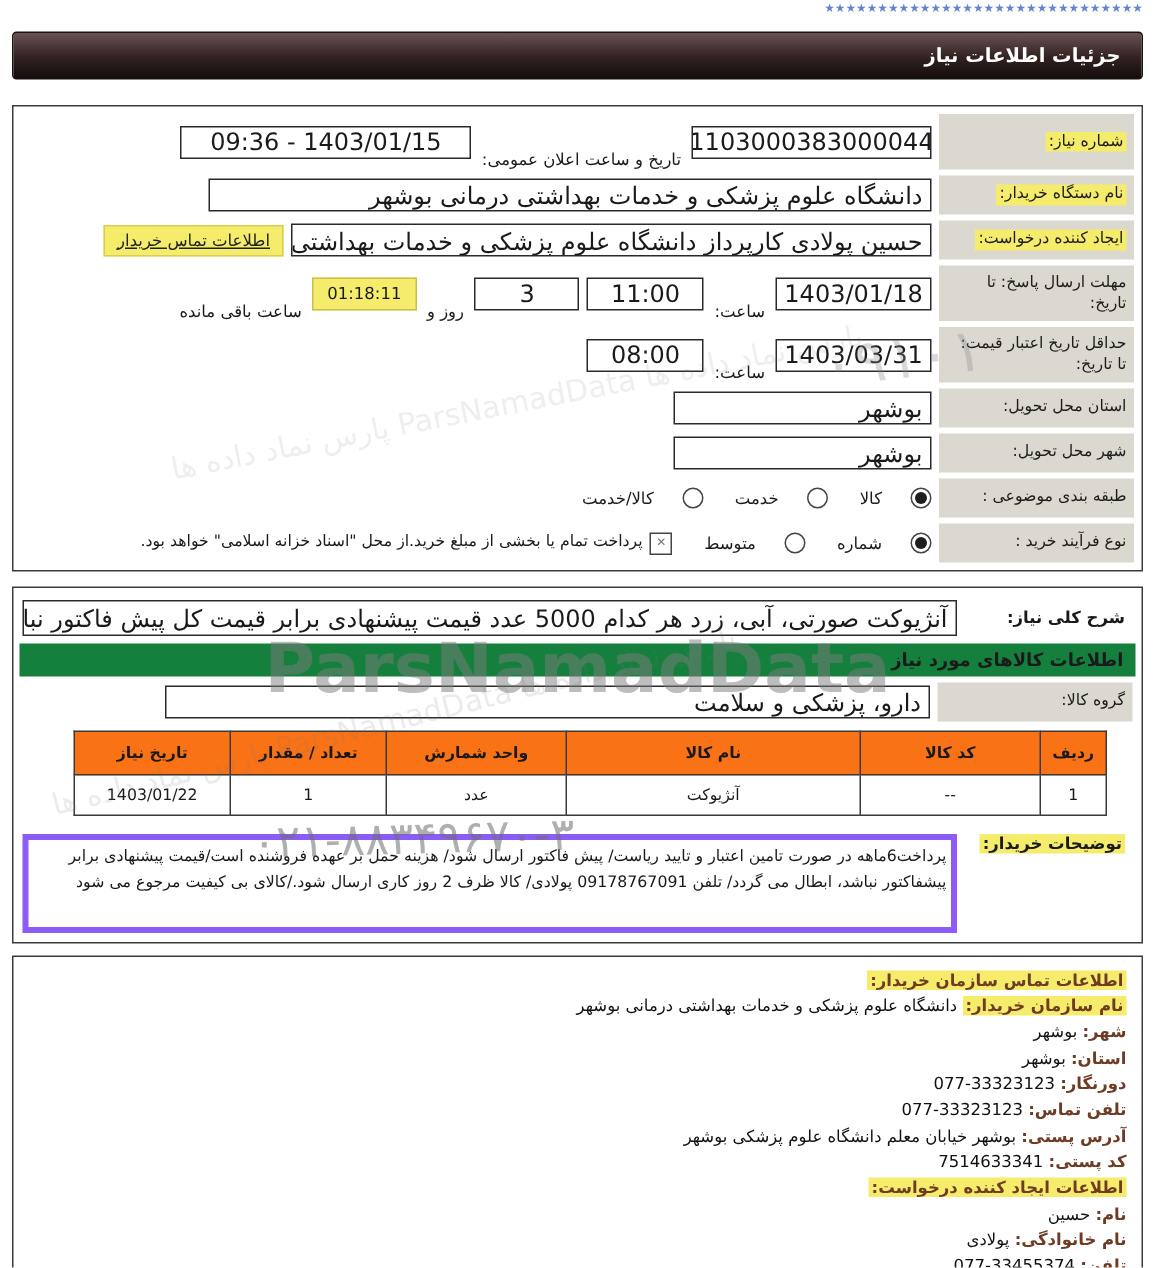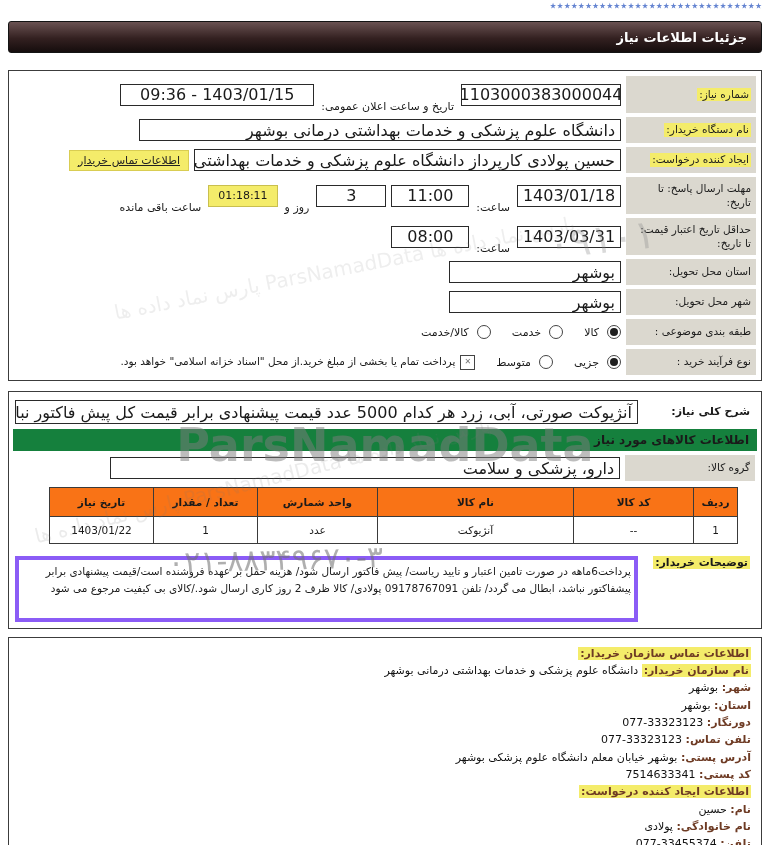--- a/index.html
+++ b/index.html
@@ -53,21 +53,21 @@
 
   .btn-contact{
     background:#f4ec6a;border:1px solid #d9cd52;color:#222;
     font-size:11px;padding:3px 8px;cursor:pointer;text-decoration:underline;white-space:nowrap;
   }
   .timer{
     background:#f4ec6a;border:1px solid #c9bf4e;height:20px;
     display:flex;align-items:center;padding:0 9px;font-size:11px;direction:ltr;
   }
 
-  .opt{display:inline-flex;align-items:center;gap:8px;font-size:11px;margin-left:16px;cursor:pointer;white-space:nowrap;}
+  .opt{display:inline-flex;align-items:center;gap:19px;font-size:11px;margin-left:16px;cursor:pointer;white-space:nowrap;}
   .rb{width:12px;height:12px;border:1px solid #444;border-radius:50%;background:#fff;position:relative;flex:none;}
   .rb.on::after{content:"";position:absolute;inset:2px;border-radius:50%;background:#1e1e1e;}
   .cb{width:13px;height:13px;border:1px solid #444;background:#fff;display:inline-flex;align-items:center;justify-content:center;flex:none;}
   .cb::after{content:"\2715";font-size:8px;color:#777;line-height:1;}
   .note{font-size:10.5px;line-height:1.3;}
 
   .goods-hdr{font-weight:bold;font-size:12px;padding:4px 8px;margin:2px 1px;background:#15803d;}
   .gtable{border-collapse:collapse;margin:4px 20px 8px 28px;direction:rtl;}
   .gtable th,.gtable td{border:1px solid #3a3a3a;font-size:10.5px;padding:3px 4px;text-align:center;}
   .gtable th{background:#f97316;font-weight:bold;height:22px;}
@@ -181,21 +181,21 @@
           <span>کالا/خدمت</span>
         </span>
     </div>
 
     <div class="row">
       <div class="lbl">
           <span>نوع فرآیند خرید :</span>
         </div>
       <span class="opt">
           <span class="rb on"></span>
-          <span>جزیی</span>
+          <span>شماره</span>
         </span>
       <span class="opt">
           <span class="rb"></span>
           <span>متوسط</span>
         </span>
       <span class="cb"></span>
       <span class="note">پرداخت تمام یا بخشی از مبلغ خرید.از محل "اسناد خزانه اسلامی" خواهد بود.</span>
     </div>
   </div>
 

